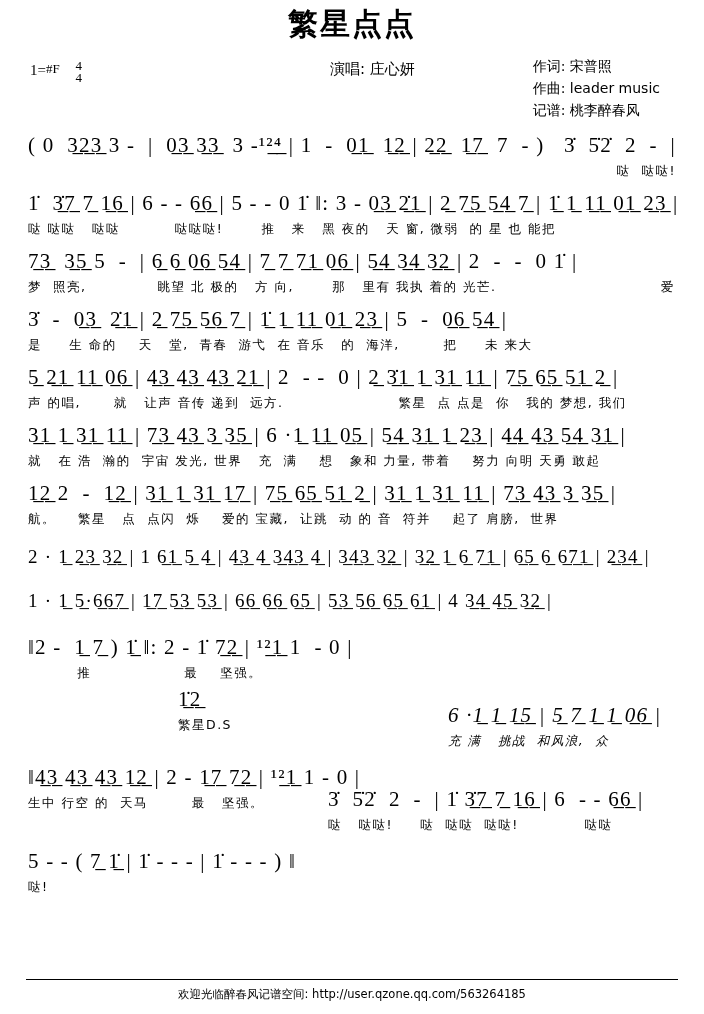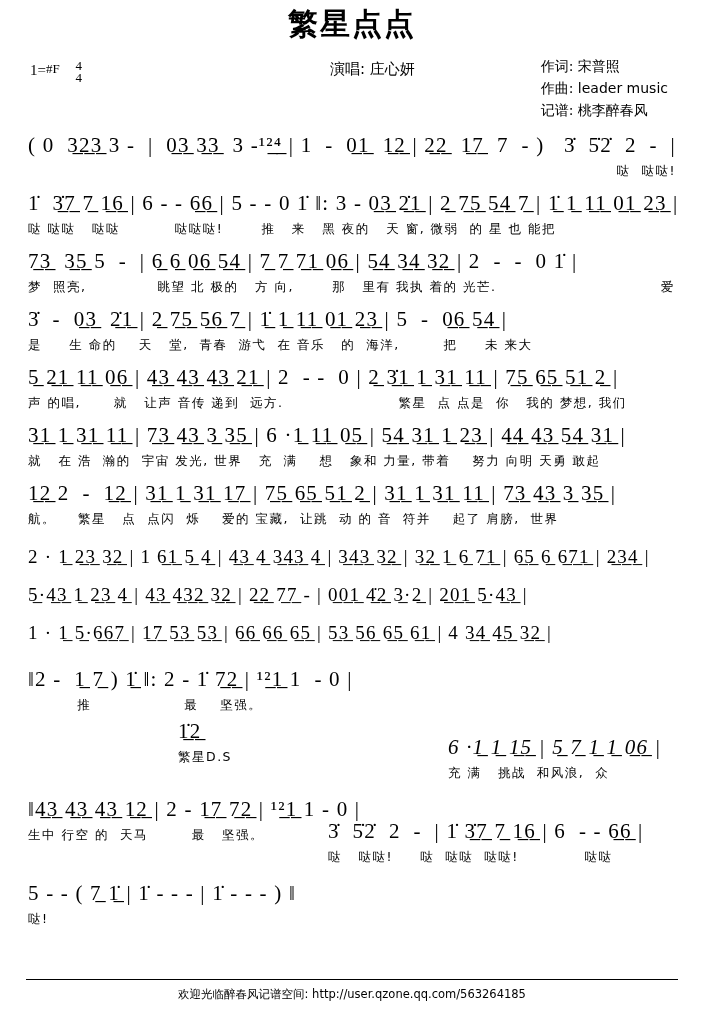--- a/index.html
+++ b/index.html
@@ -32,21 +32,21 @@
   }
   .singer {
     position: absolute;
     left: 330px;
     top: 60px;
     font-family: "DejaVu Sans", sans-serif;
     font-size: 15px;
   }
   .credits {
     position: absolute;
-    right: 36px;
+    right: 44px;
     top: 55px;
     font-family: "DejaVu Sans", sans-serif;
     font-size: 14px;
     line-height: 22px;
     text-align: left;
   }
   .keysig {
     position: absolute;
     left: 30px;
     top: 60px;
@@ -187,40 +187,37 @@
     </div>
     <div class="spacer6"></div>
 
     <div class="spacer6"></div>
 
     <div class="system">
       <div class="notes small">2 · 1̲ 2̲3̲ 3̲2̲ | 1 6̲1̲ 5̲ 4̲ | 4̲3̲ 4̲ 3̲4̲3̲ 4̲ | 3̲4̲3̲ 3̲2̲ | 3̲2̲ 1̲ 6̲ 7̲1̲ | 6̲5̲ 6̲ 6̲7̲1̲ | 2̲3̲4̲ |</div>
     </div>
     <div class="spacer6"></div>
 
-    <div class="system">
-      <div class="notes small">5̲·4̲3̲ 1̲ 2̲3̲ 4̲ | 4̲3̲ 4̲3̲2̲ 3̲2̲ | 2̲2̲ 7̲7̲ - | 0̲0̲1̲ 4̲̇2̲ 3̲·2̲ | 2̲0̲1̲ 5̲·4̲3̲ |</div>
-    </div>
     <div class="spacer6"></div>
 
     <div class="system">
       <div class="notes small">1 · 1̲ 5̲·6̲6̲7̲ | 1̲7̲ 5̲3̲ 5̲3̲ | 6̲6̲ 6̲6̲ 6̲5̲ | 5̲3̲ 5̲6̲ 6̲5̲ 6̲1̲ | 4 3̲4̲ 4̲5̲ 3̲2̲ |</div>
     </div>
     <div class="spacer14"></div>
 
     <div class="system">
       <div class="notes">‖2 -  1̲ 7̲ ) 1̲̇ ‖: 2 - 1̇ 7̲2̲ | ¹²̲1̲ 1  - 0 |</div>
       <div class="lyrics">         推                 最    坚强。</div>
     </div>
 
     <div class="system">
       <div class="notes" style="padding-left:150px;">1̲̇2̲</div>
       <div class="lyrics" style="padding-left:150px;">繁星D.S</div>
       <div class="notes" style="margin-top:-36px; padding-left:420px;font-style:italic;">6 ·1̲ 1̲ 1̲5̲ | 5̲ 7̲ 1̲ 1̲ 0̲6̲ |</div>
-      <div class="lyrics" style="padding-left:420px;">充 满   挑战  和风浪,  众</div>
+      <div class="lyrics" style="padding-left:420px;font-style:italic;">充 满   挑战  和风浪,  众</div>
     </div>
     <div class="spacer10"></div>
 
     <div class="system">
       <div class="notes">‖4̲3̲ 4̲3̲ 4̲3̲ 1̲2̲ | 2 - 1̲7̲ 7̲2̲ | ¹²̲1̲ 1 - 0 |</div>
       <div class="lyrics">生中 行空 的  天马        最   坚强。</div>
     </div>
 
     <div class="system">
       <div class="notes" style="padding-left:300px; margin-top:-30px;">3̇  5̇2̇  2  -  | 1̇ 3̲̇7̲ 7̲ 1̲6̲ | 6  - - 6̲6̲ |</div>

